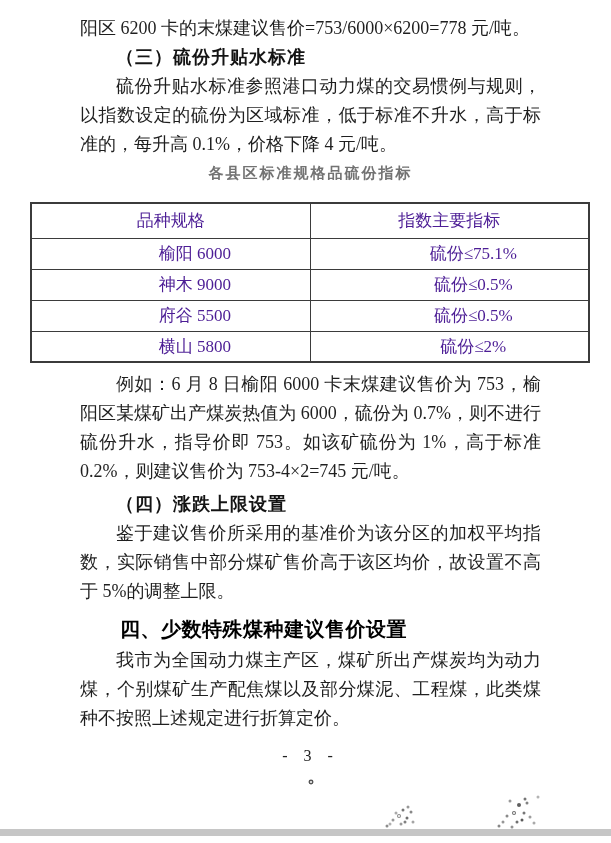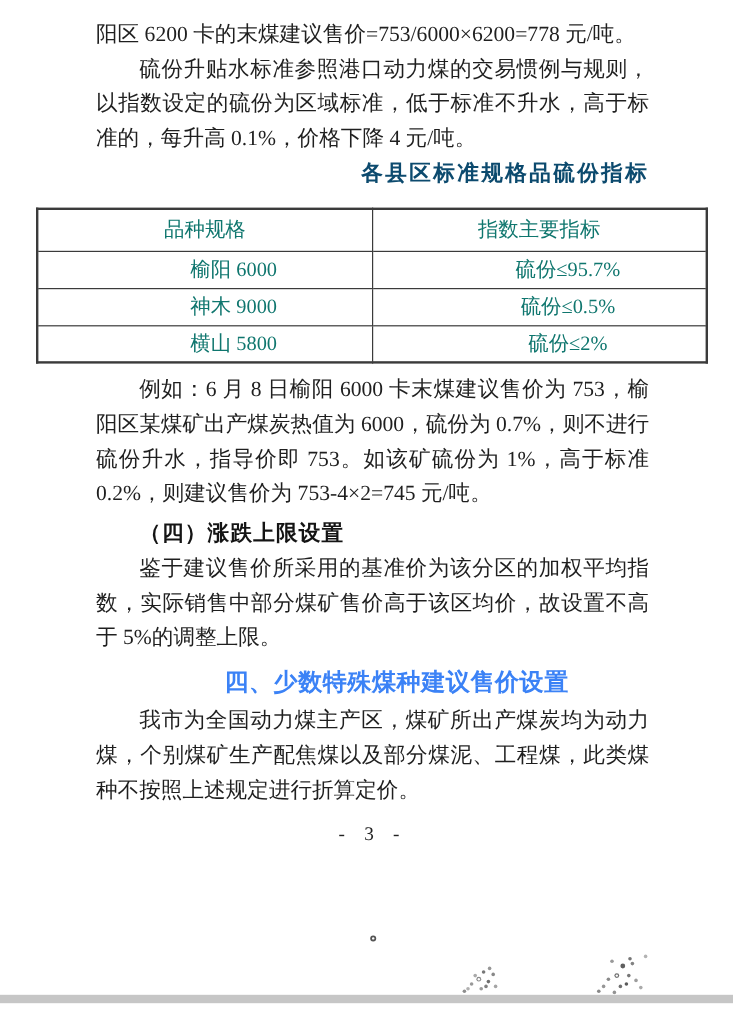--- a/index.html
+++ b/index.html
@@ -31,60 +31,59 @@
   .sub-heading {
     font-size: 18px;
     line-height: 29px;
     font-weight: bold;
     text-indent: 2em;
     color: #141414;
     letter-spacing: 1px;
   }
 
   .table-title {
-    font-size: 18px;
+    font-size: 15px;
     line-height: 29px;
     font-weight: bold;
-    text-align: right;
+    text-align: center;
     letter-spacing: 2px;
-    color: #0c4a6e;
+    color: #737373;
   }
 
   table.spec-table {
     margin: 14px 0 0 -50px;
     width: 560px;
     border-collapse: collapse;
     table-layout: fixed;
   }
   table.spec-table th,
   table.spec-table td {
     border: 1px solid #3b3b3b;
     text-align: center;
     vertical-align: middle;
     font-size: 17px;
     font-weight: normal;
-    color: #0f766e;
+    color: #4c1d95;
   }
   table.spec-table { border: 2px solid #3b3b3b; }
   table.spec-table th { height: 35px; }
   table.spec-table td { height: 31px; padding-left: 48px; }
 
   .example-para { margin-top: 7px; }
   .heading-4 { margin-top: 4px; }
 
   .chapter-heading {
     margin-top: 6px;
     font-family: "Liberation Sans", "DejaVu Sans", sans-serif;
     font-size: 20px;
     line-height: 34px;
     font-weight: bold;
     text-indent: 2em;
-    color: #3b82f6;
+    color: #000000;
     letter-spacing: 0.5px;
-    text-align: center;
   }
 
   .page-number {
     margin-top: 14px;
     text-align: center;
     font-size: 16px;
     letter-spacing: 6px;
     color: #222;
   }
 
@@ -129,39 +128,44 @@
   }
 </style>
 </head>
 <body>
 
 <div class="page">
   <div class="content">
 
     <p class="body-text no-indent">阳区 6200 卡的末煤建议售价=753/6000×6200=778 元/吨。</p>
 
+    <h3 class="sub-heading">（三）硫份升贴水标准</h3>
 
     <p class="body-text">硫份升贴水标准参照港口动力煤的交易惯例与规则，以指数设定的硫份为区域标准，低于标准不升水，高于标准的，每升高 0.1%，价格下降 4 元/吨。</p>
 
     <div class="table-title">各县区标准规格品硫份指标</div>
 
     <table class="spec-table">
       <thead>
         <tr>
           <th>品种规格</th>
           <th>指数主要指标</th>
         </tr>
       </thead>
       <tbody>
         <tr>
           <td>榆阳 6000</td>
-          <td>硫份≤95.7%</td>
+          <td>硫份≤75.1%</td>
         </tr>
         <tr>
           <td>神木 9000</td>
+          <td>硫份≤0.5%</td>
+        </tr>
+        <tr>
+          <td>府谷 5500</td>
           <td>硫份≤0.5%</td>
         </tr>
         <tr>
           <td>横山 5800</td>
           <td>硫份≤2%</td>
         </tr>
       </tbody>
     </table>
 
     <p class="body-text example-para">例如：6 月 8 日榆阳 6000 卡末煤建议售价为 753，榆阳区某煤矿出产煤炭热值为 6000，硫份为 0.7%，则不进行硫份升水，指导价即 753。如该矿硫份为 1%，高于标准 0.2%，则建议售价为 753-4×2=745 元/吨。</p>

